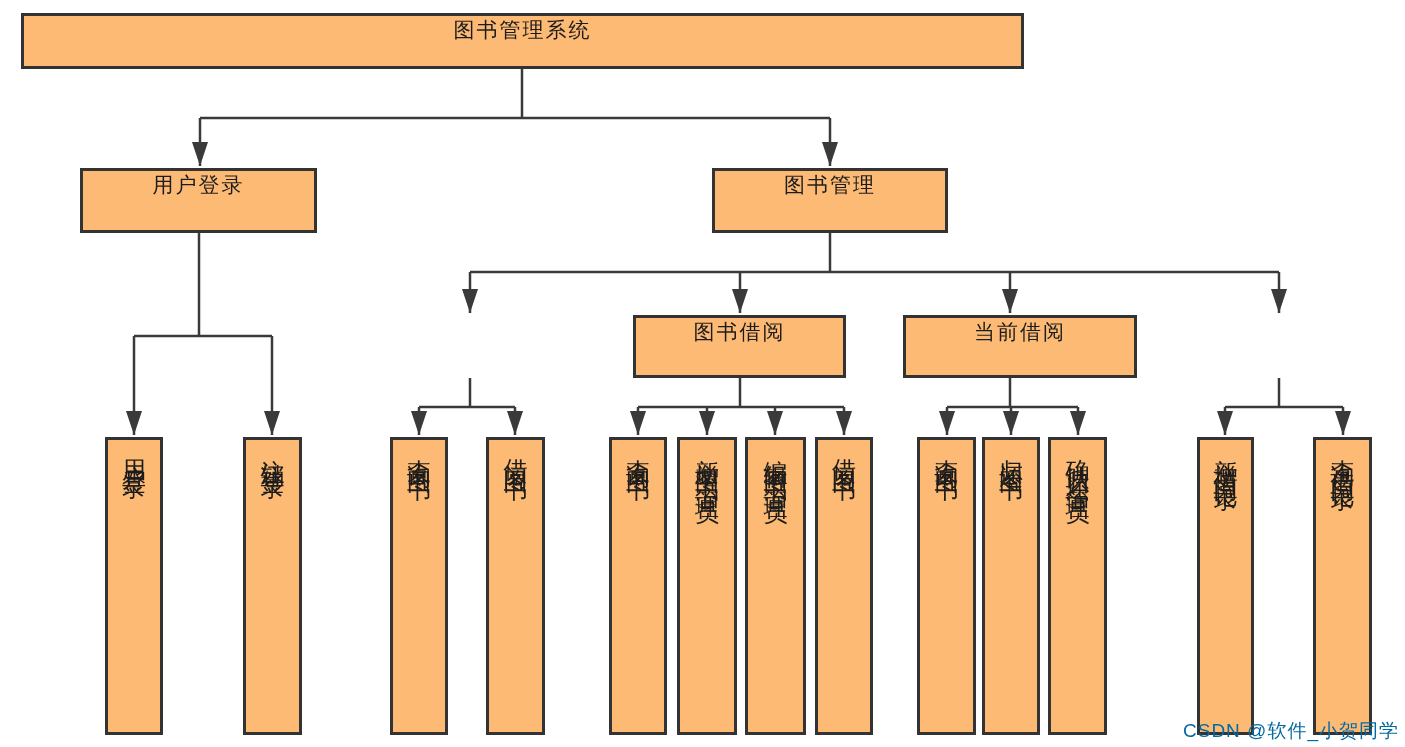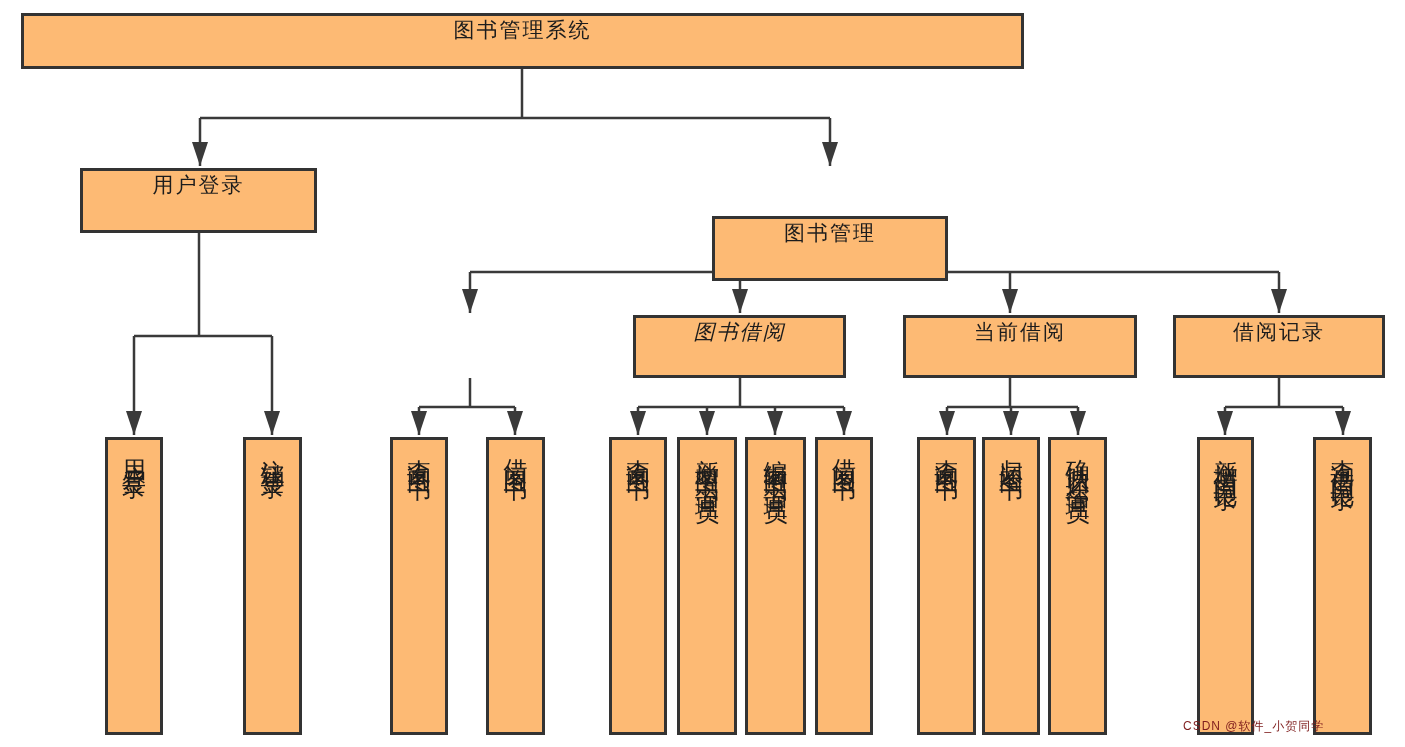--- a/index.html
+++ b/index.html
@@ -40,45 +40,45 @@
   .vbox span {
     writing-mode: vertical-rl;
     text-orientation: mixed;
     font-size: 24px;
     letter-spacing: 6px;
     line-height: 1;
   }
   
   #root-box        { left: 21px;   top: 13px;  width: 1003px; height: 56px; }
   #box-user-login  { left: 80px;   top: 168px; width: 237px;  height: 65px; }
-  #box-book-mgmt   { left: 712px;  top: 168px; width: 236px;  height: 65px; margin-top: 48px; }
+  #box-book-mgmt   { left: 712px;  top: 168px; width: 236px;  height: 65px; }
   #box-new-book    { left: 363px;  top: 315px; width: 214px;  height: 63px; }
-  #box-book-borrow { left: 633px;  top: 315px; width: 213px;  height: 63px; font-style: italic; }
+  #box-book-borrow { left: 633px;  top: 315px; width: 213px;  height: 63px; }
   #box-cur-borrow  { left: 903px;  top: 315px; width: 234px;  height: 63px; }
   #box-borrow-rec  { left: 1173px; top: 315px; width: 212px;  height: 63px; }
   .leaf { top: 437px; height: 298px; }
   #leaf-0  { left: 105px;  width: 58px; }
   #leaf-1  { left: 243px;  width: 59px; }
   #leaf-2  { left: 390px;  width: 58px; }
   #leaf-3  { left: 486px;  width: 59px; }
   #leaf-4  { left: 609px;  width: 58px; }
   #leaf-5  { left: 677px;  width: 60px; }
   #leaf-6  { left: 745px;  width: 61px; }
   #leaf-7  { left: 815px;  width: 58px; }
   #leaf-8  { left: 917px;  width: 59px; }
   #leaf-9  { left: 982px;  width: 58px; }
   #leaf-10 { left: 1048px; width: 59px; }
   #leaf-11 { left: 1197px; width: 57px; }
   #leaf-12 { left: 1313px; width: 59px; }
   #watermark {
     position: absolute;
     left: 1183px;
     top: 718px;
-    font-size: 12px;
-    color: #7f1d1d;
+    font-size: 19px;
+    color: #0369a1;
     white-space: nowrap;
     z-index: 5;
     letter-spacing: 1px;
   }
 </style>
 </head>
 <body>
 
 <div id="canvas">
 
@@ -142,23 +142,20 @@
   <div class="box hbox" id="box-book-mgmt">
     <span>图书管理</span>
   </div>
 
   <div class="box hbox" id="box-book-borrow">
     <span>图书借阅</span>
   </div>
   <div class="box hbox" id="box-cur-borrow">
     <span>当前借阅</span>
   </div>
-  <div class="box hbox" id="box-borrow-rec">
-    <span>借阅记录</span>
-  </div>
 
   <div class="box vbox leaf" id="leaf-0">
     <span>用户登录</span>
   </div>
   <div class="box vbox leaf" id="leaf-1">
     <span>注销登录</span>
   </div>
   <div class="box vbox leaf" id="leaf-2">
     <span>查询图书</span>
   </div>

